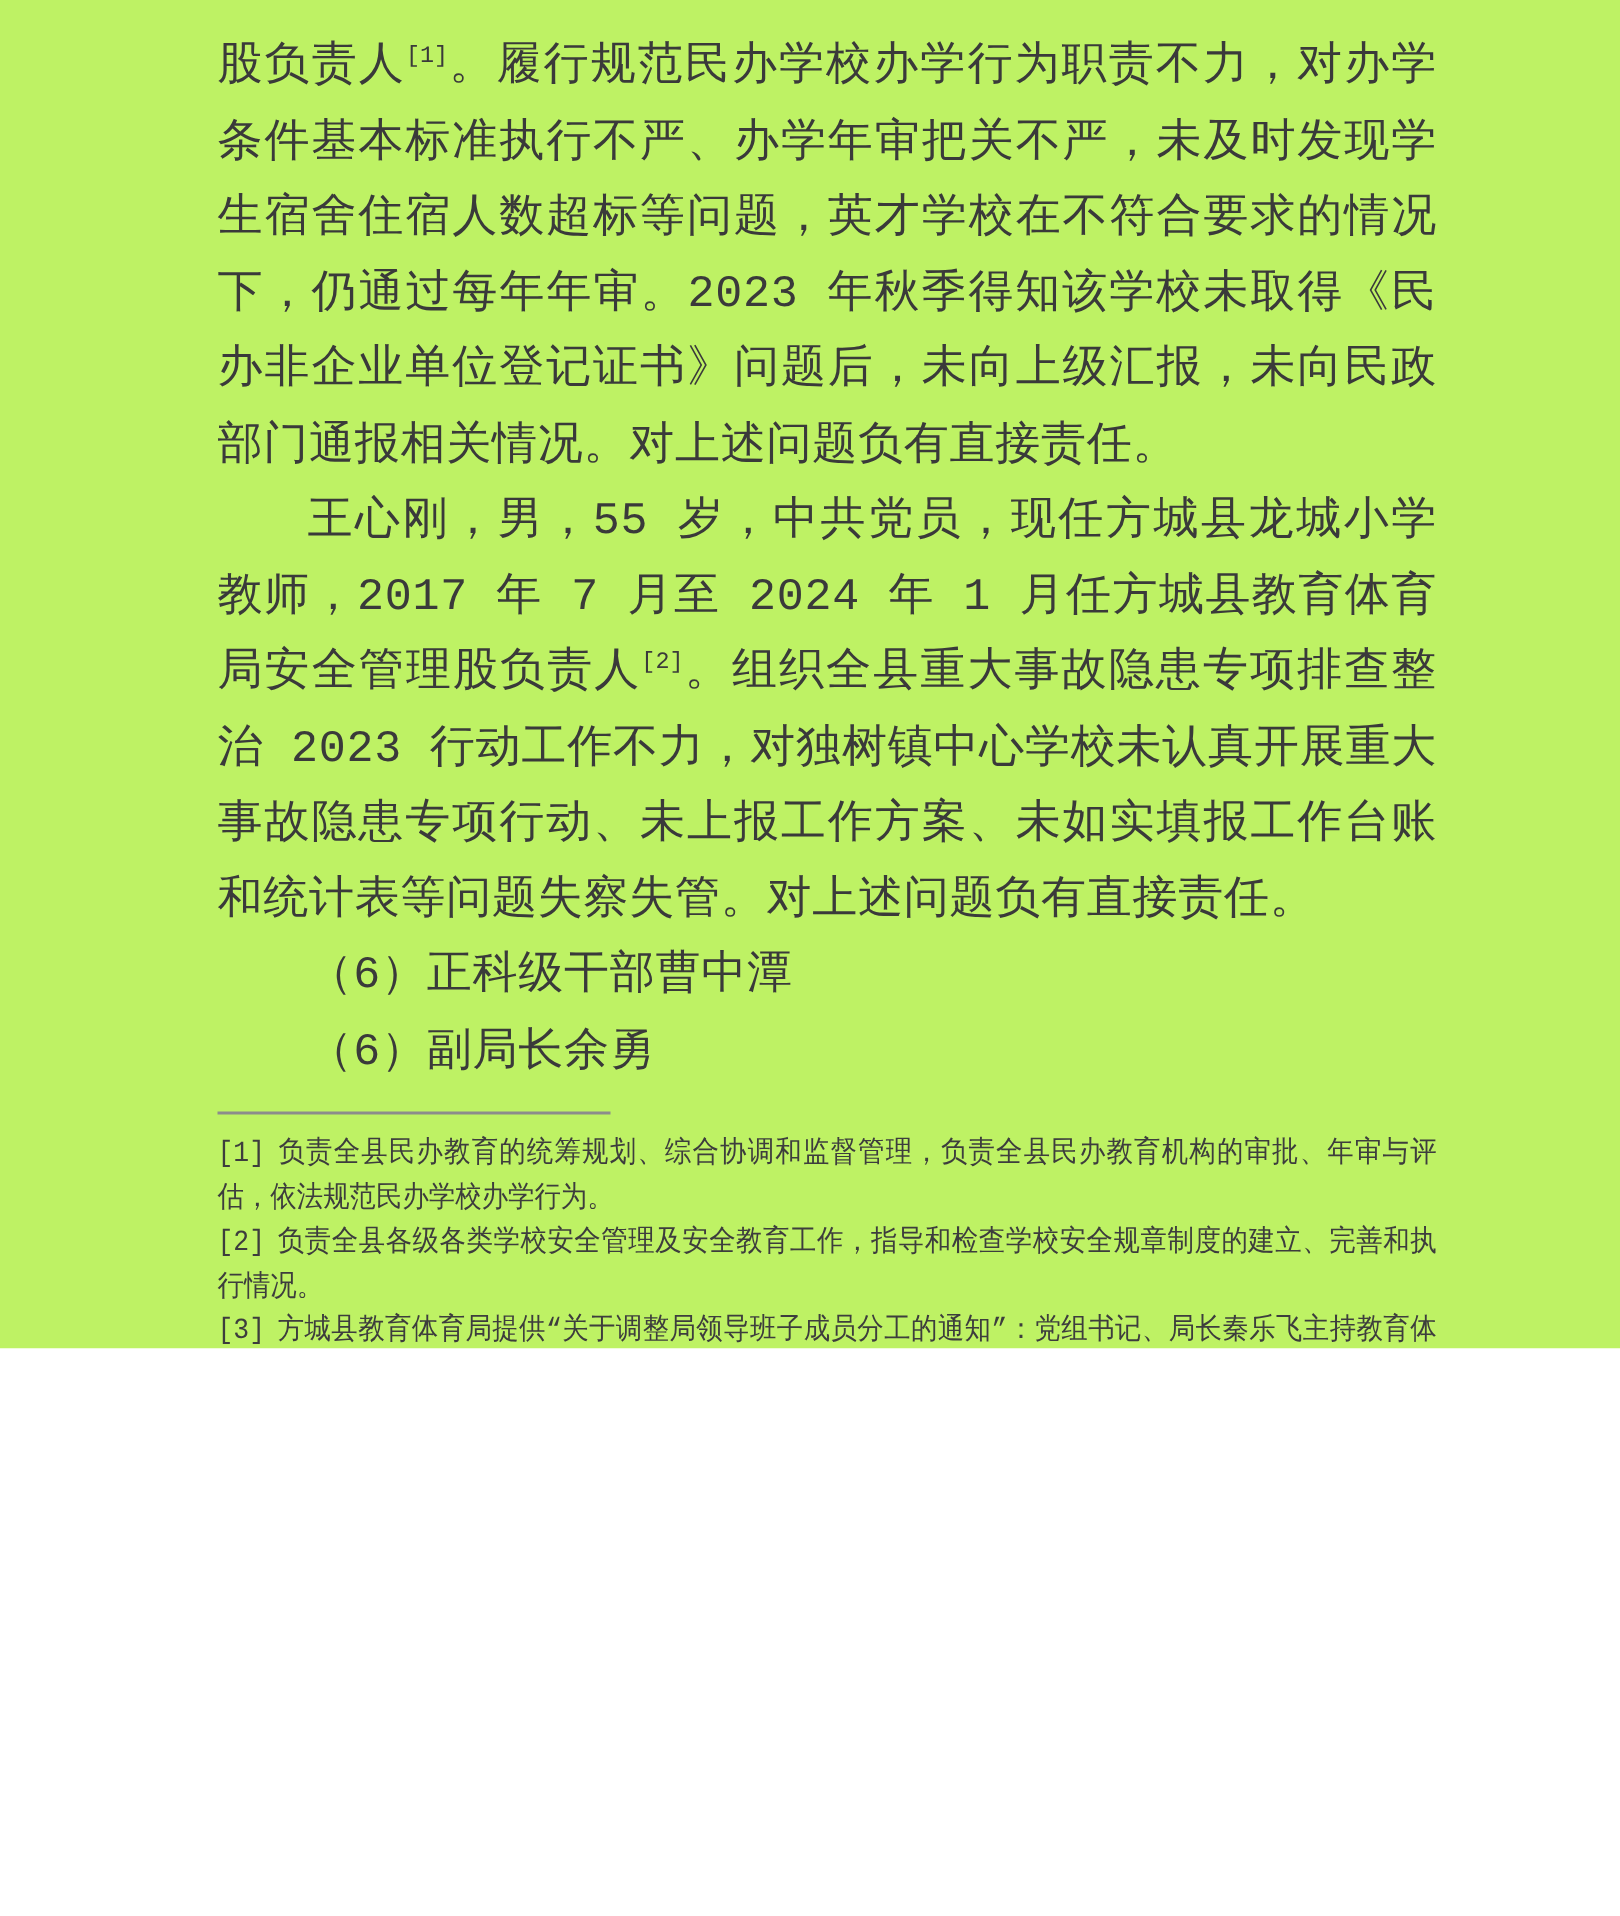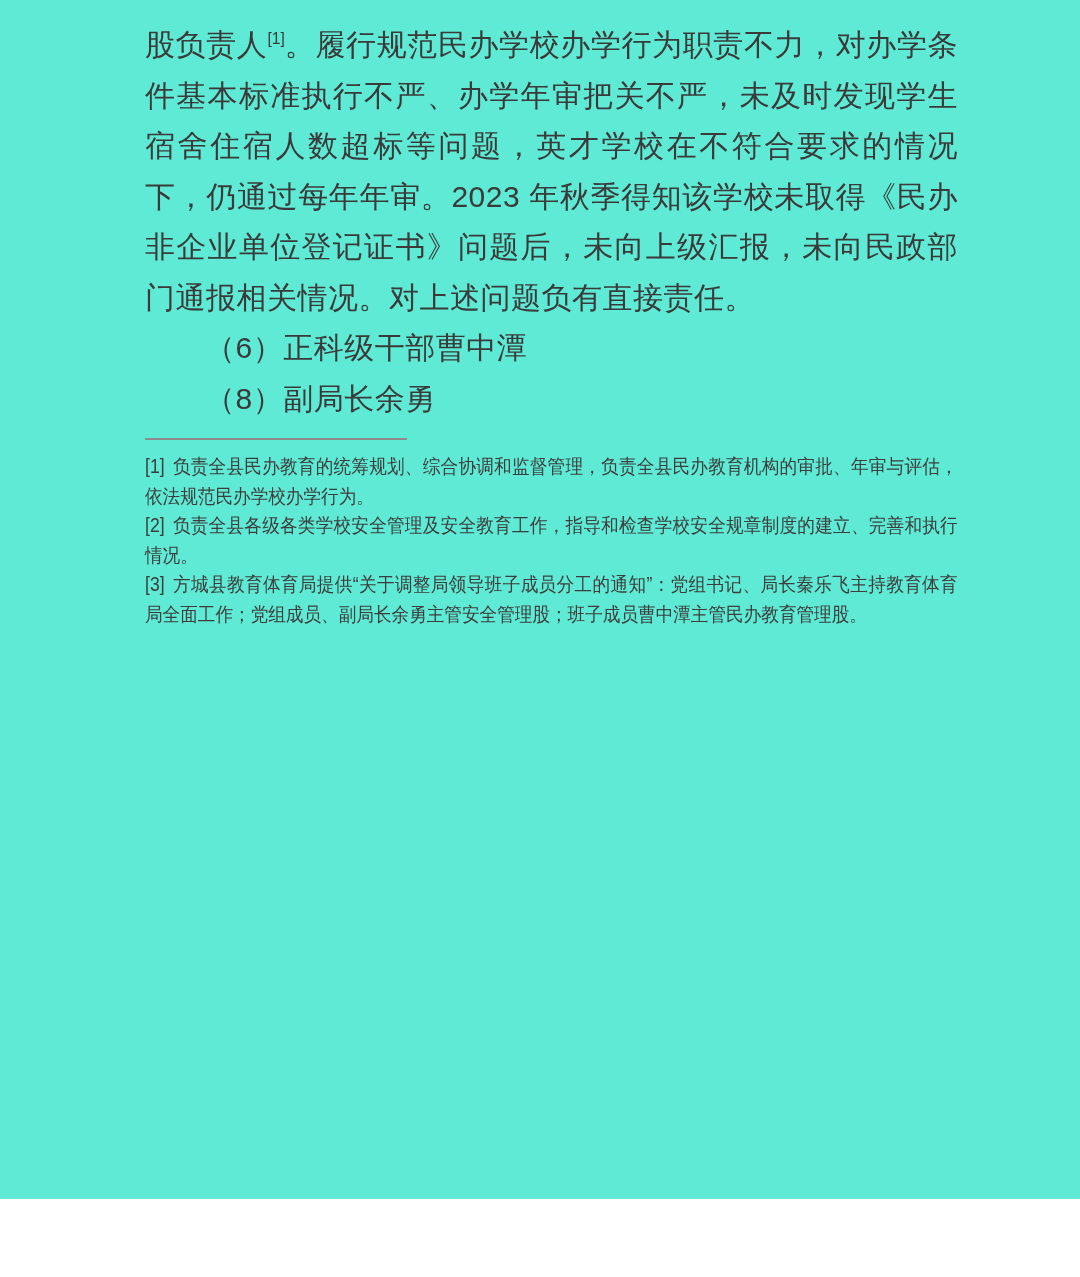--- a/index.html
+++ b/index.html
@@ -1,24 +1,24 @@
 <!DOCTYPE html>
 <html><head>
 <meta charset="utf-8">
 <style>
   html, body { margin: 0; padding: 0; background: #ffffff; }
 
   .page {
     position: relative;
     width: 1080px;
-    height: 1199px;
+    height: 899px;
     box-sizing: border-box;
-    background: #5eead4;
+    background: #bef264;
     color: #3a3a3a;
-    font-family: Liberation Sans, sans-serif;
+    font-family: Liberation Mono, monospace;
     padding: 20px 122px 0 145px;
     overflow: hidden;
   }
 
   .body-text {
     font-size: 30px;
     line-height: 50.5px;
     text-align: justify;
     text-justify: inter-ideograph;
     letter-spacing: 0.5px;
@@ -70,25 +70,26 @@
 </head>
 <body>
 
 <div class="page">
 
   <main class="body-text">
 
     <p class="para"><span>股负责人</span><sup class="fnref">[1]</sup><span>。履行规范民办学校办学行为职责不力，对办学条件基本标准执行不严、办学年审把关不严，未及时发现学生宿舍住宿人数超标等问题，英才学校在不符合要求的情况下，仍通过每年年审。2023 年秋季得知该学校未取得《民办非企业单位登记证书》问题后，未向上级汇报，未向民政部门通报相关情况。对上述问题负有直接责任。</span></p>
 
 
+    <p class="para indent"><span>王心刚，男，55 岁，中共党员，现任方城县龙城小学教师，2017 年 7 月至 2024 年 1 月任方城县教育体育局安全管理股负责人</span><sup class="fnref">[2]</sup><span>。组织全县重大事故隐患专项排查整治 2023 行动工作不力，对独树镇中心学校未认真开展重大事故隐患专项行动、未上报工作方案、未如实填报工作台账和统计表等问题失察失管。对上述问题负有直接责任。</span></p>
 
     <p class="para indent">（6）正科级干部曹中潭</p>
 
 
-    <p class="para indent">（8）副局长余勇</p>
+    <p class="para indent">（6）副局长余勇</p>
 
   </main>
 
   <section class="footnote-section">
     <div class="fn-divider"></div>
 
     <p class="footnote"><span class="fn-marker">[1]</span><span>负责全县民办教育的统筹规划、综合协调和监督管理，负责全县民办教育机构的审批、年审与评估，依法规范民办学校办学行为。</span></p>
 
     <p class="footnote"><span class="fn-marker">[2]</span><span>负责全县各级各类学校安全管理及安全教育工作，指导和检查学校安全规章制度的建立、完善和执行情况。</span></p>
 

